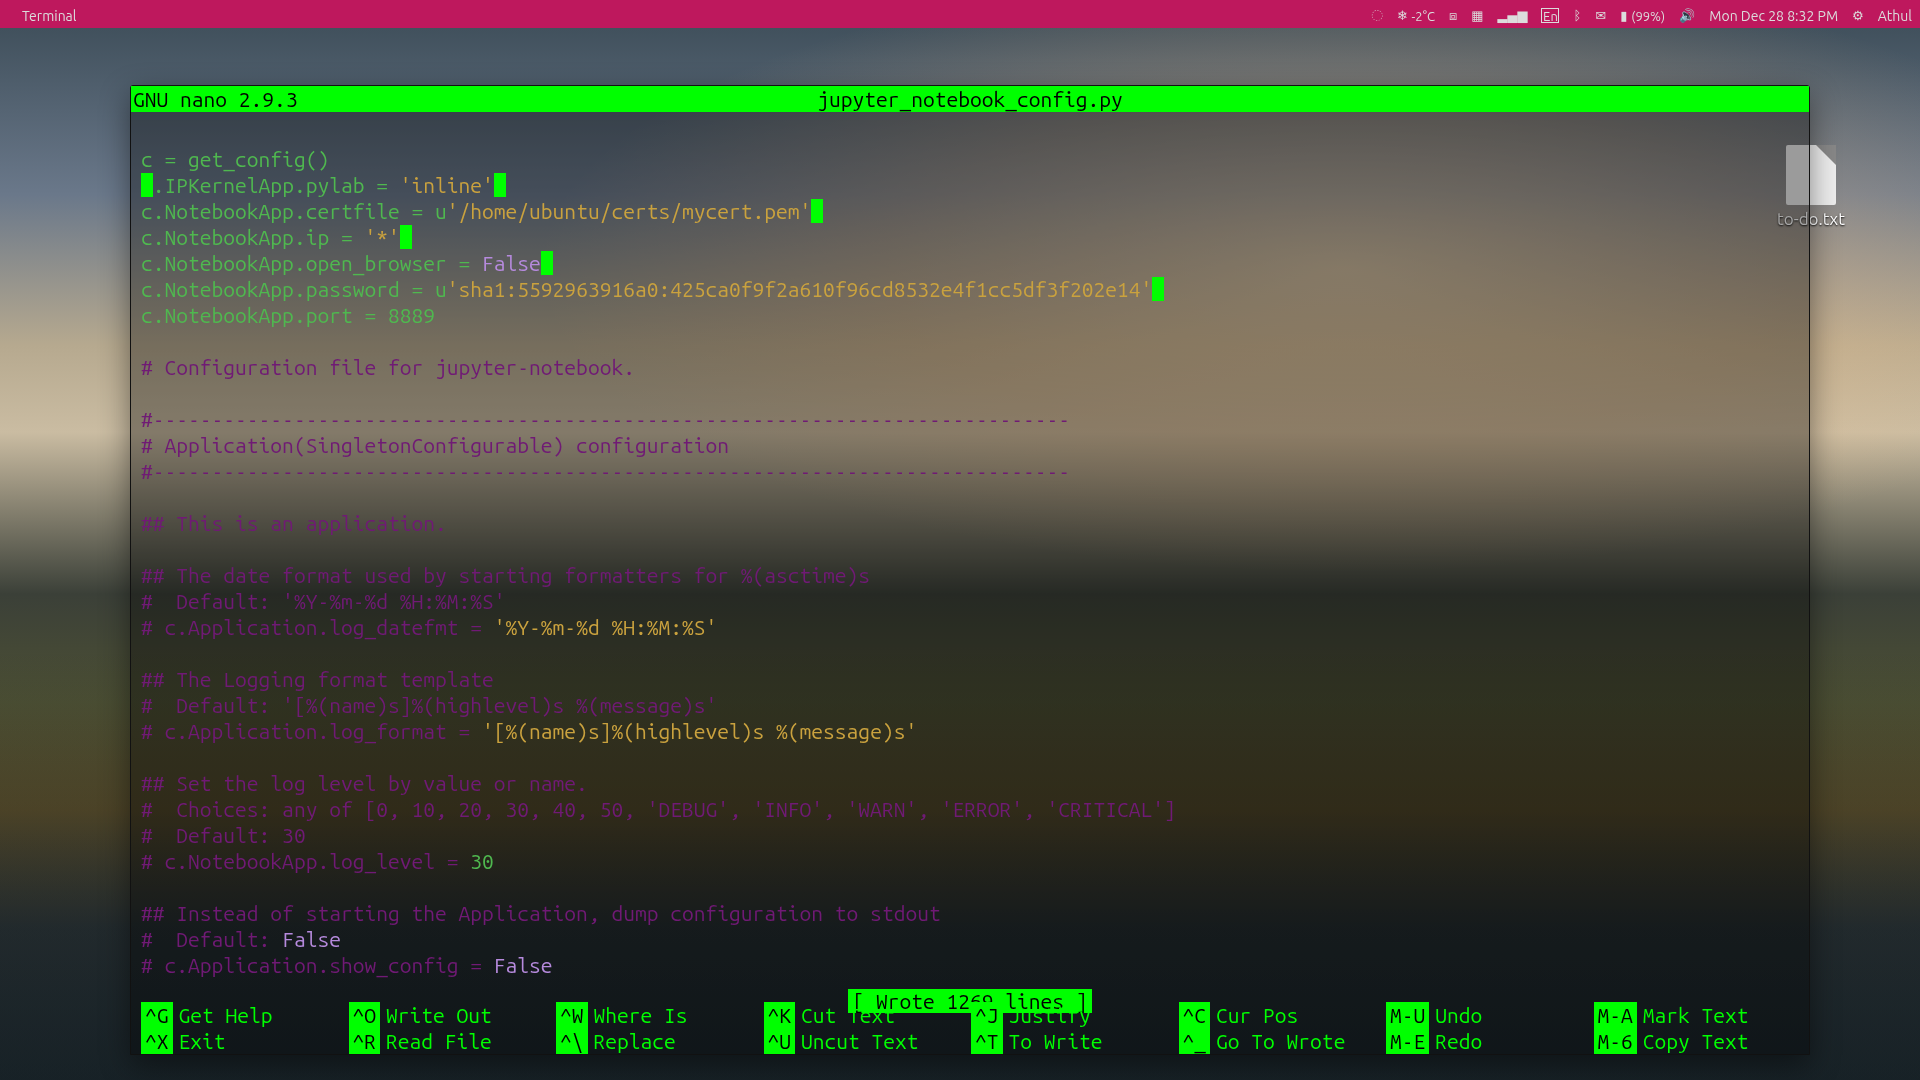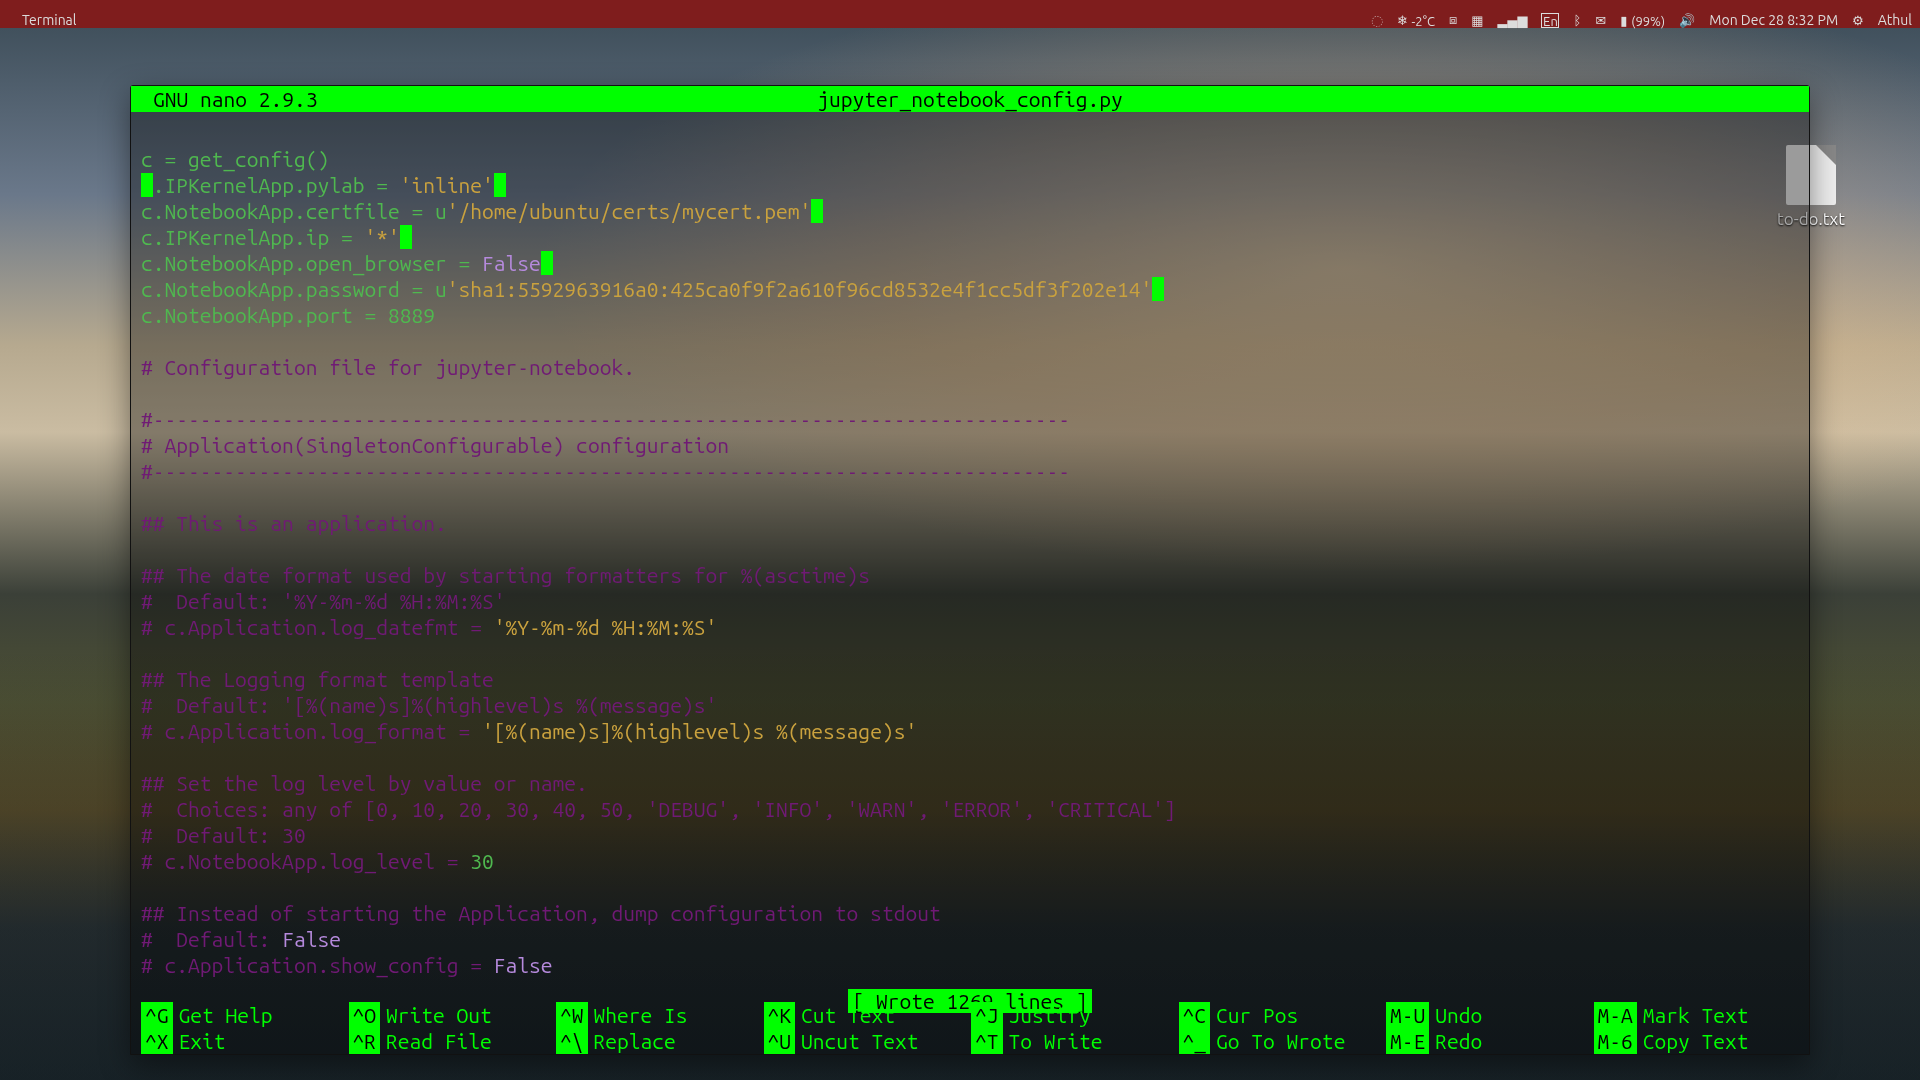--- a/index.html
+++ b/index.html
@@ -4,40 +4,40 @@
 <style>
 *{margin:0;padding:0;box-sizing:border-box}
 html,body{width:1920px;height:1080px;overflow:hidden;font-family:Ubuntu,"DejaVu Sans",sans-serif}
 body{
   background:
     radial-gradient(ellipse 60% 40% at 70% 25%, rgba(255,220,170,0.55), rgba(255,200,140,0.25) 40%, transparent 70%),
     linear-gradient(to bottom, #3a4a55 0%, #6a788a 18%, #b6a98f 32%, #cabca2 40%, #3b4038 55%, #4d5034 65%, #5a4d2a 75%, #2d3436 86%, #252f34 100%);
   position:relative;color:#e7e3dd
 }
 
-#top-panel{position:absolute;inset:0 0 auto 0;height:28px;background:#7f1d1d;color:#dcdcdc;display:flex;align-items:flex-end;padding:0 8px;font-size:14px}
+#top-panel{position:absolute;inset:0 0 auto 0;height:28px;background:#be185d;color:#dcdcdc;display:flex;align-items:flex-start;padding:8px 8px;font-size:14px}
 #top-panel .spacer{flex:1}
 #top-panel .item{margin-left:14px;display:inline-flex;align-items:center;gap:4px}
 #top-panel .ind{font-size:13px;color:#dcdcdc}
 
 .desktop-file{position:absolute;top:145px;right:54px;width:110px;text-align:center;color:#fff;font-size:17px;text-shadow:0 1px 2px #000}
 .desktop-file .icon{width:50px;height:60px;margin:0 auto 4px;background:#eee;border-radius:2px;position:relative}
 .desktop-file .icon:before{content:"";position:absolute;right:0;top:0;border-width:10px;border-style:solid;border-color:#888 #888 transparent transparent}
 
 .termwin{position:absolute;left:130px;top:85px;width:1680px;height:970px;border:1px solid #111;border-radius:3px 3px 0 0;box-shadow:0 10px 30px rgba(0,0,0,.45);background:rgba(0,0,0,0.35);backdrop-filter:none}
 .titlebar{height:28px;background:linear-gradient(#4b4641,#3c3833);display:flex;align-items:center;padding:0 8px;border-radius:3px 3px 0 0}
 .titlebar .btn{width:14px;height:14px;border-radius:50%;margin-right:7px}
 .titlebar .close{background:#e95420}
 .titlebar .min{background:#777}
 .titlebar .max{background:#777}
 .titlebar .title{margin-left:6px;color:#ddd;font-size:14px;font-weight:bold}
 
 .nano{font-family:"Ubuntu Mono","DejaVu Sans Mono",monospace;font-size:21px;line-height:26px;color:#00ff00}
 .header-bar{background:#00ff00;color:#000;display:flex;height:26px}
-.header-bar .hb-left{padding-left:22px;white-space:pre}
+.header-bar .hb-left{padding-left:2px;white-space:pre}
 .header-bar .hb-center{position:absolute;left:50%;transform:translateX(-50%);white-space:pre}
 .body{position:absolute;left:0;right:0;top:54px;bottom:0;padding:6px 10px 0;overflow:hidden;white-space:pre}
 .c-var{color:#4fb84f}
 .c-str{color:#caa23e}
 .c-kw{color:#b68add}
 .c-num{color:#4fb84f}
 .c-cmt{color:#701a75}
 .c-curs{background:#00ff00}
 
 .status{position:absolute;bottom:40px;left:0;right:0;text-align:center}
@@ -80,21 +80,21 @@
 
   <div class="nano">
     <div class="header-bar">
       <span class="hb-left">GNU nano 2.9.3</span>
       <span class="hb-center">jupyter_notebook_config.py</span>
     </div>
 
     <div class="body"><span class="c-var">c = get_config()</span>
 <span class="c-curs">c</span><span class="c-var">.IPKernelApp.pylab = </span><span class="c-str">'inline'</span><span class="c-curs"> </span>
 <span class="c-var">c.NotebookApp.certfile = u</span><span class="c-str">'/home/ubuntu/certs/mycert.pem'</span><span class="c-curs"> </span>
-<span class="c-var">c.IPKernelApp.ip = </span><span class="c-str">'*'</span><span class="c-curs"> </span>
+<span class="c-var">c.NotebookApp.ip = </span><span class="c-str">'*'</span><span class="c-curs"> </span>
 <span class="c-var">c.NotebookApp.open_browser = </span><span class="c-kw">False</span><span class="c-curs"> </span>
 <span class="c-var">c.NotebookApp.password = u</span><span class="c-str">'sha1:5592963916a0:425ca0f9f2a610f96cd8532e4f1cc5df3f202e14'</span><span class="c-curs"> </span>
 <span class="c-var">c.NotebookApp.port = </span><span class="c-num">8889</span>
 
 <span class="c-cmt"># Configuration file for jupyter-notebook.</span>
 
 <span class="c-cmt">#------------------------------------------------------------------------------</span>
 <span class="c-cmt"># Application(SingletonConfigurable) configuration</span>
 <span class="c-cmt">#------------------------------------------------------------------------------</span>
 

